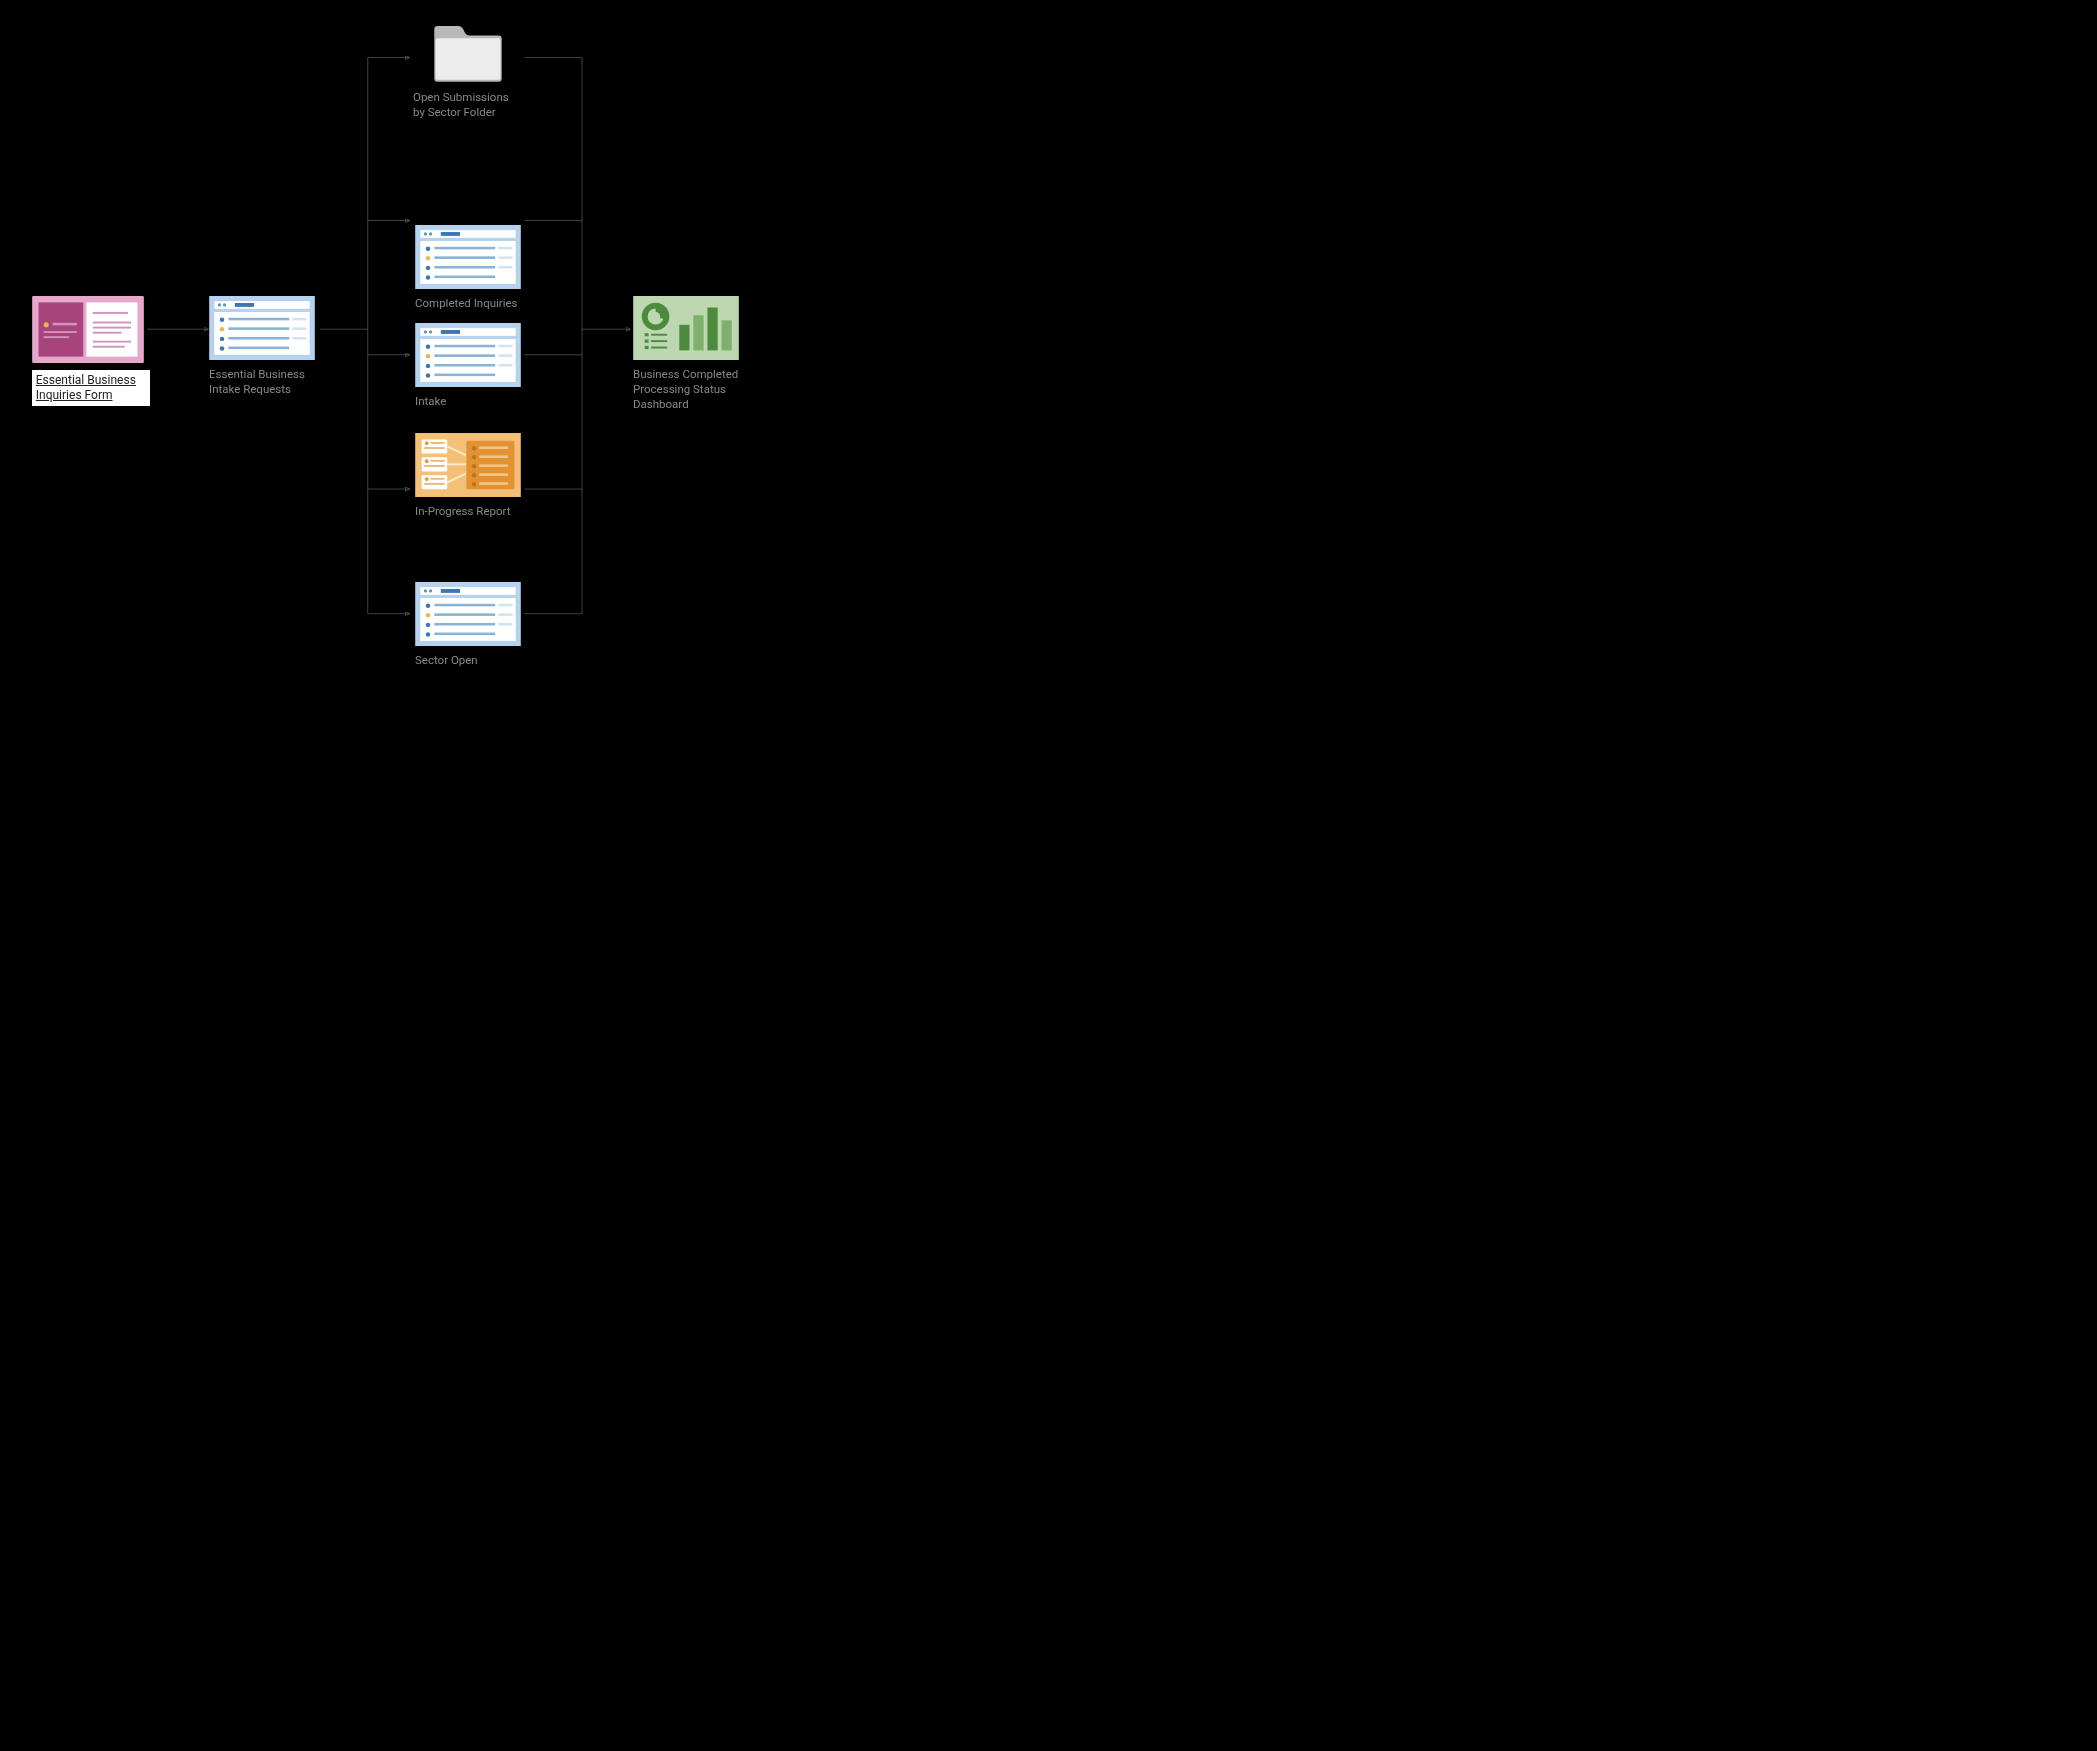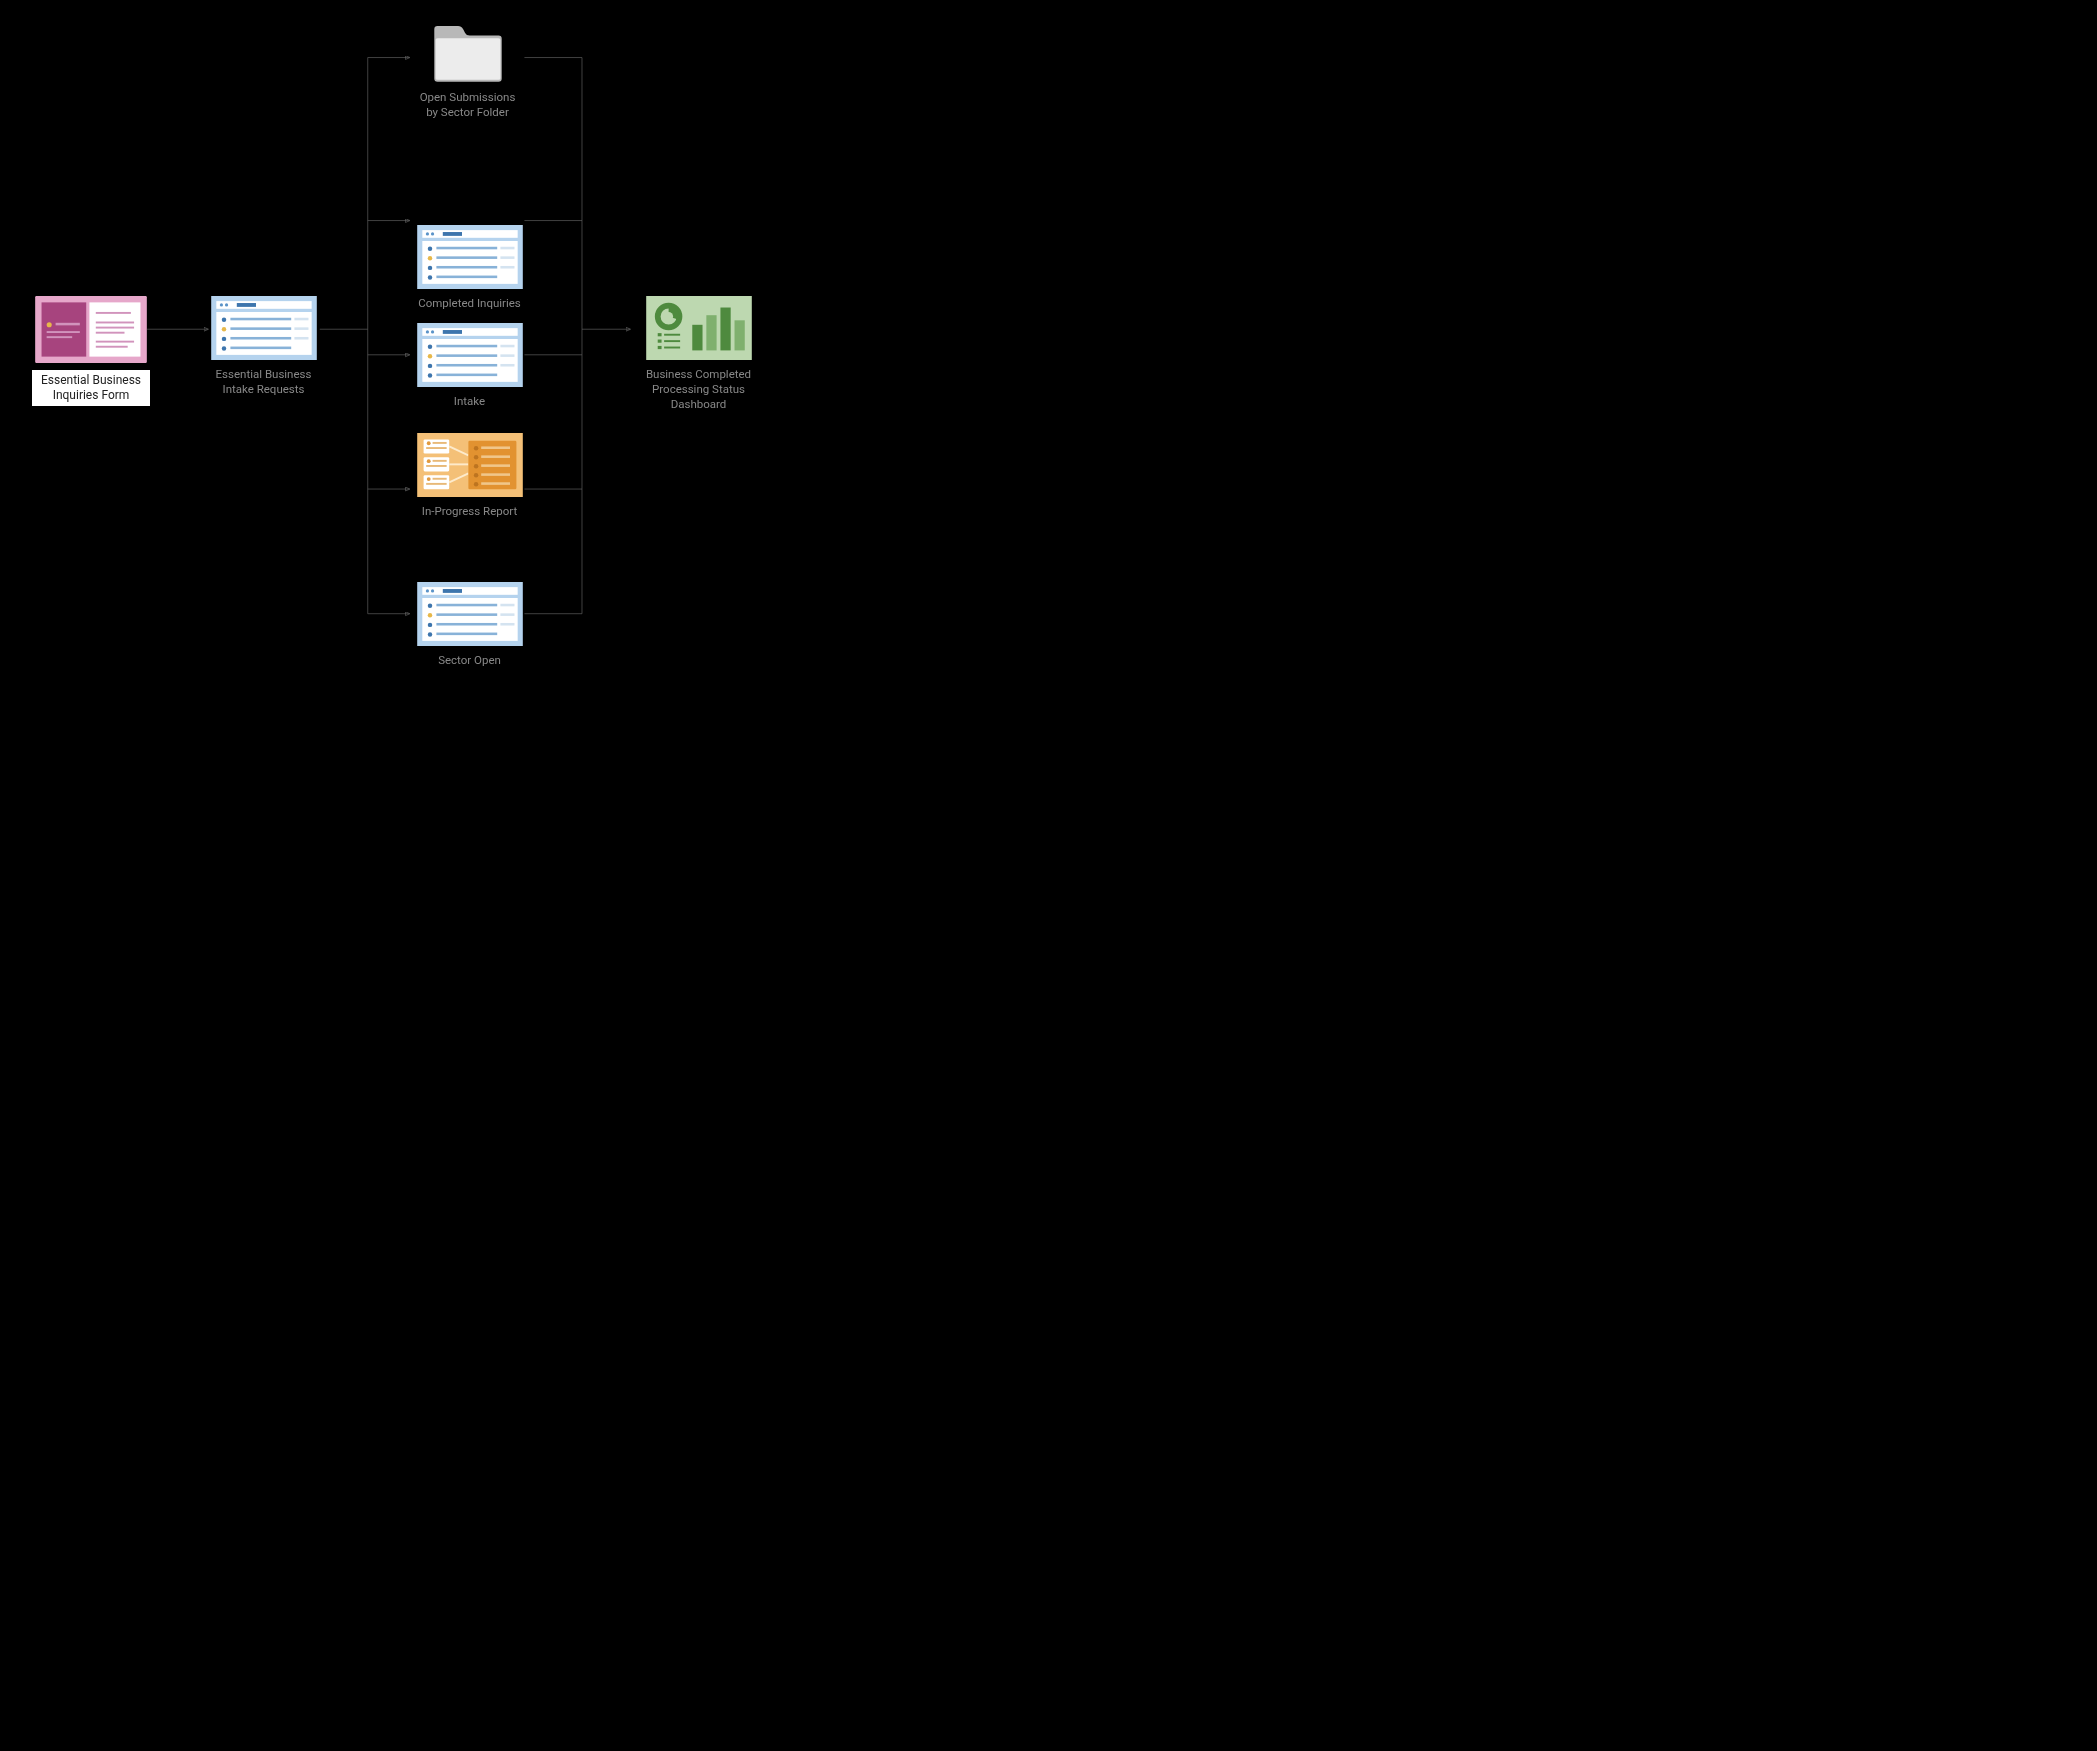--- a/index.html
+++ b/index.html
@@ -10,34 +10,35 @@
     height: 716px;
     position: relative;
   }
   .diagram {
     position: relative;
     width: 100%;
     height: 100%;
   }
   .node {
     position: absolute;
-    text-align: center;
+    text-align: left;
   }
   .node-label {
     font-size: 11.5px;
     line-height: 1.3;
     color: #888;
     margin-top: 5.1px;
   }
   .node-label.bright {
     color: #222;
     background: #fff;
     padding: 2.6px 3.8px;
     display: inline-block;
     font-size: 12px;
+    text-decoration: underline;
   }
   svg.connectors {
     position: absolute;
     top: 0;
     left: 0;
     width: 100%;
     height: 100%;
     pointer-events: none;
   }
   svg.connectors path, svg.connectors line {

